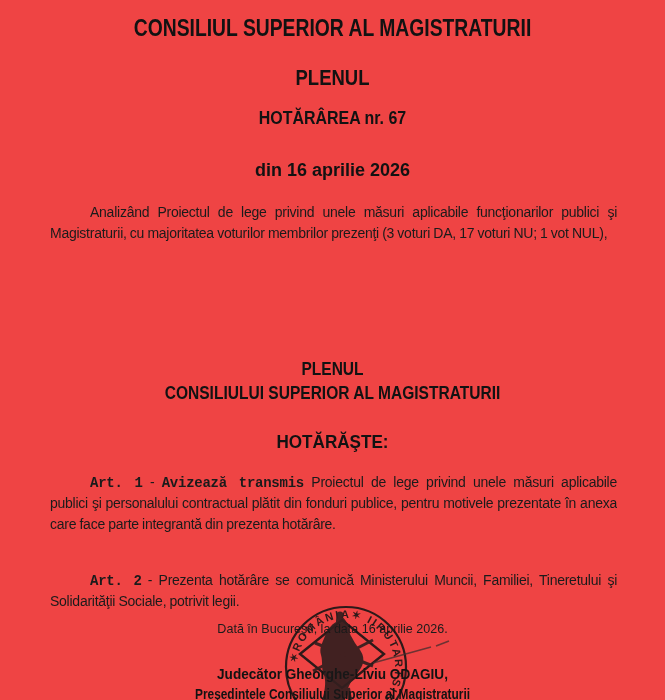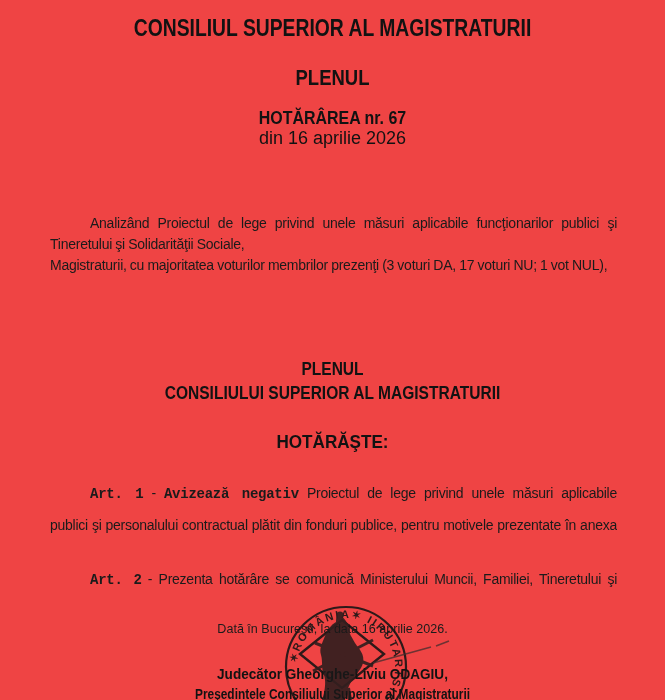--- a/index.html
+++ b/index.html
@@ -9,36 +9,36 @@
     background:#ef4444;
     overflow:hidden;
     font-family:"Liberation Sans",sans-serif;
     color:#1c1c1c;
   }
   
   .c{position:absolute;left:0;right:0;text-align:center;white-space:nowrap;color:#121212;}
   .t1{top:15px;font-size:23px;font-weight:bold;transform:scaleX(0.84);}
   .t2{top:65px;font-size:22px;font-weight:bold;transform:scaleX(0.84);}
   .t3{top:107px;font-size:19px;font-weight:bold;transform:scaleX(0.84);}
-  .t4{top:128px;font-size:18px;font-weight:normal;}
+  .t4{top:160px;font-size:18px;font-weight:bold;}
   .mid{top:357px;font-size:18.5px;font-weight:bold;line-height:23.5px;transform:scaleX(0.84);}
   .verdict{top:431px;font-size:19px;font-weight:bold;transform:scaleX(0.9);}
   
   .body{position:absolute;left:50px;right:48px;color:#1b1b1b;}
   .bline{
     font-size:14px;line-height:21px;
     letter-spacing:-0.25px;word-spacing:-0.4px;
     white-space:normal;overflow:hidden;max-height:21px;
   }
-  .jline{text-align:justify;text-align-last:justify;margin-top:11px;}
+  .jline{text-align:justify;text-align-last:justify;}
   .indent{text-indent:40px;}
   .b{font-weight:bold;font-family:Liberation Mono, monospace;}
   .preamble{top:202px;}
   .art1{top:472px;}
-  .art2{top:558px;}
+  .art2{top:570px;}
   
   .datel{top:621px;font-size:13.5px;color:#1b1b1b;transform:scaleX(0.93);}
   .sig{top:664px;font-weight:bold;line-height:20px;font-size:14px;color:#121212;}
   .sigline1{transform:scaleX(0.97);}
   .sigline2{transform:scaleX(0.85);}
   .sig div{white-space:nowrap;text-align:center;}
   
   .stamp{position:absolute;left:255px;top:595px;width:210px;height:105px;opacity:0.88;z-index:5;pointer-events:none;}
   .stamp text{font-family:"Liberation Sans",sans-serif;font-size:11px;font-weight:bold;letter-spacing:2px;fill:#141414;}
 </style>
@@ -47,38 +47,39 @@
 
 <div class="page">
 
   <div class="c t1">CONSILIUL SUPERIOR AL MAGISTRATURII</div>
   <div class="c t2">PLENUL</div>
   <div class="c t3">HOTĂRÂREA nr. 67</div>
   <div class="c t4">din 16 aprilie 2026</div>
 
   <div class="body preamble">
     <div class="bline jline indent">Analizând Proiectul de lege privind unele măsuri aplicabile funcţionarilor publici şi</div>
-    <div class="bline">Tineretului şi Solidarităţii Sociale,</div>
     <div class="bline">Magistraturii, cu majoritatea voturilor membrilor prezenţi (3 voturi DA, 17 voturi NU; 1 vot NUL),</div>
   </div>
 
   <div class="c mid">
     <div>PLENUL</div>
     <div>CONSILIULUI SUPERIOR AL MAGISTRATURII</div>
   </div>
 
   <div class="c verdict">HOTĂRĂŞTE:</div>
 
   <div class="body art1">
-    <div class="bline jline indent"><span class="b">Art. 1</span><span> - </span><span class="b">Avizează negativ</span><span> Proiectul de lege privind unele măsuri aplicabile funcţionarilor</span></div>
+    <div class="bline jline indent"><span class="b">Art. 1</span><span> - </span><span class="b">Avizează transmis</span><span> Proiectul de lege privind unele măsuri aplicabile funcţionarilor</span></div>
     <div class="bline jline">publici şi personalului contractual plătit din fonduri publice, pentru motivele prezentate în anexa</div>
+    <div class="bline">care face parte integrantă din prezenta hotărâre.</div>
   </div>
 
   <div class="body art2">
     <div class="bline jline indent"><span class="b">Art. 2</span><span> - </span><span>Prezenta hotărâre se comunică Ministerului Muncii, Familiei, Tineretului şi</span></div>
+    <div class="bline">Solidarităţii Sociale, potrivit legii.</div>
   </div>
 
   <div class="c datel">Dată în Bucureşti, la data 16 aprilie 2026.</div>
 
   <div class="c sig">
     <div class="sigline1">Judecător Gheorghe-Liviu ODAGIU,</div>
     <div class="sigline2">Preşedintele Consiliului Superior al Magistraturii</div>
   </div>
 
   <svg class="stamp" viewBox="0 0 210 105" xmlns="http://www.w3.org/2000/svg">

